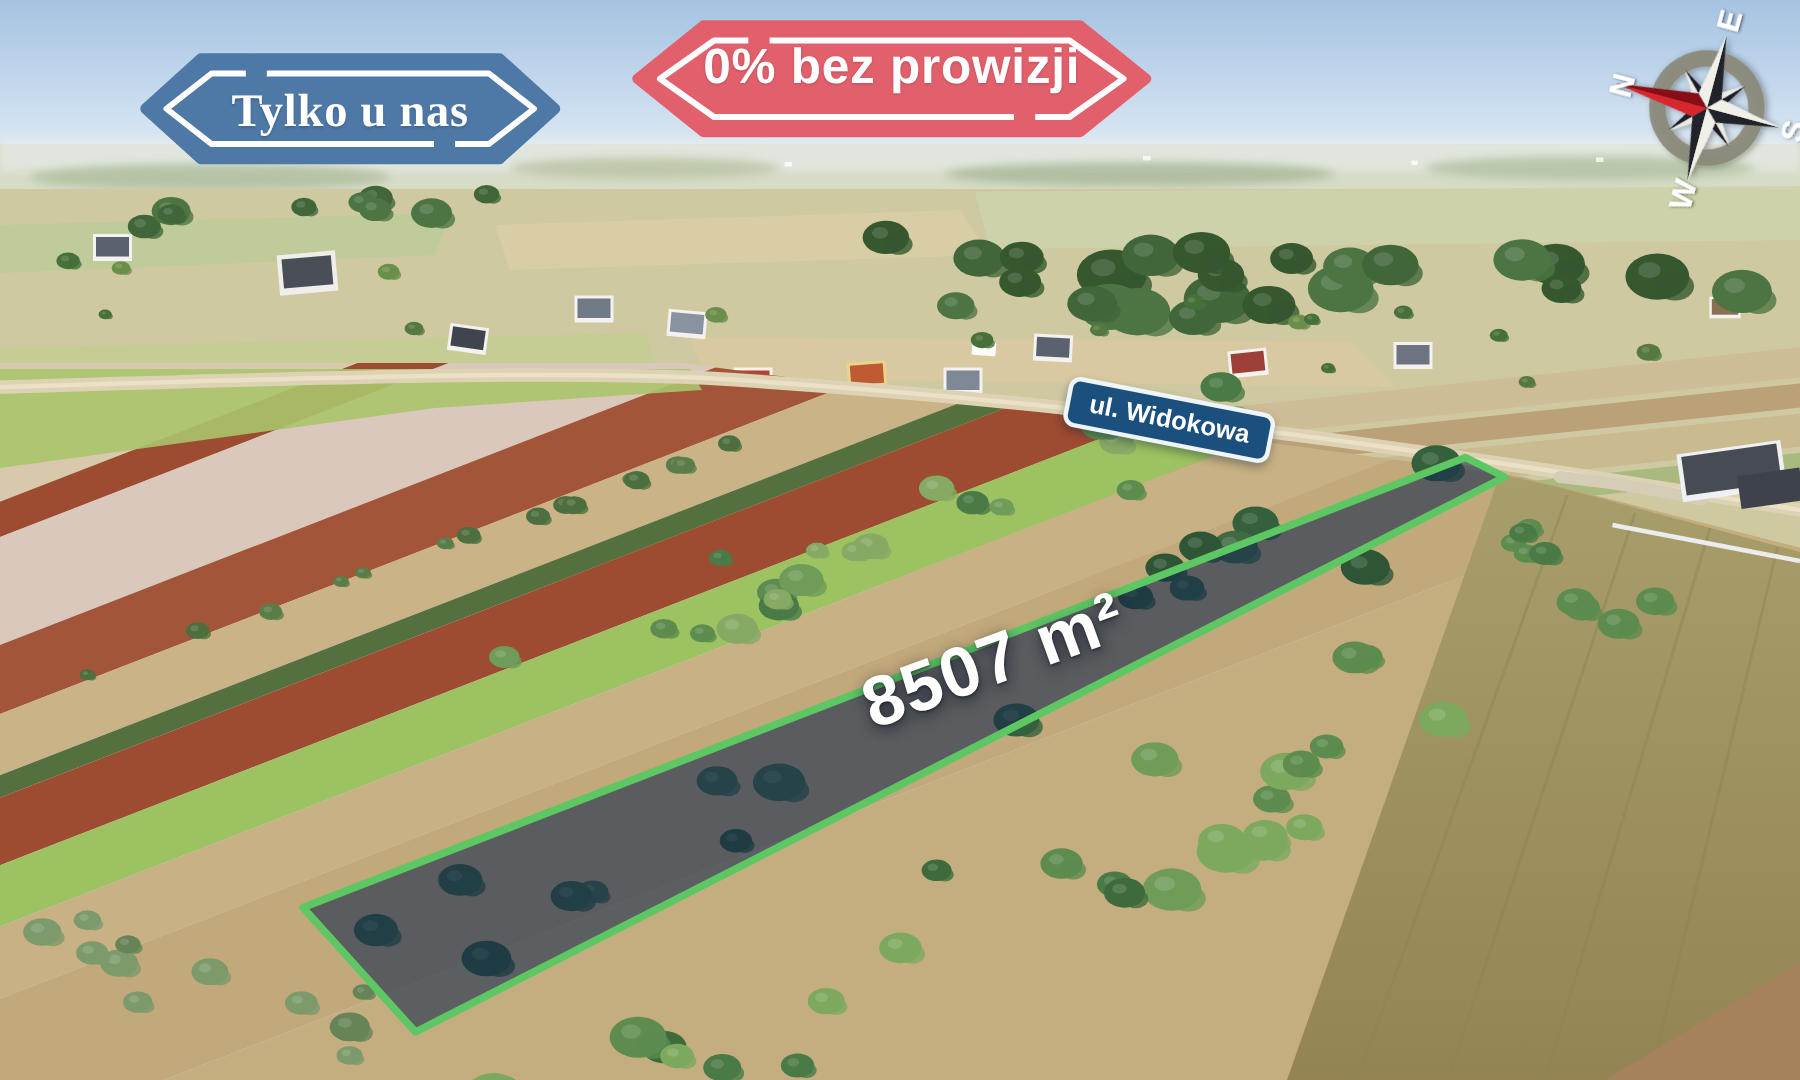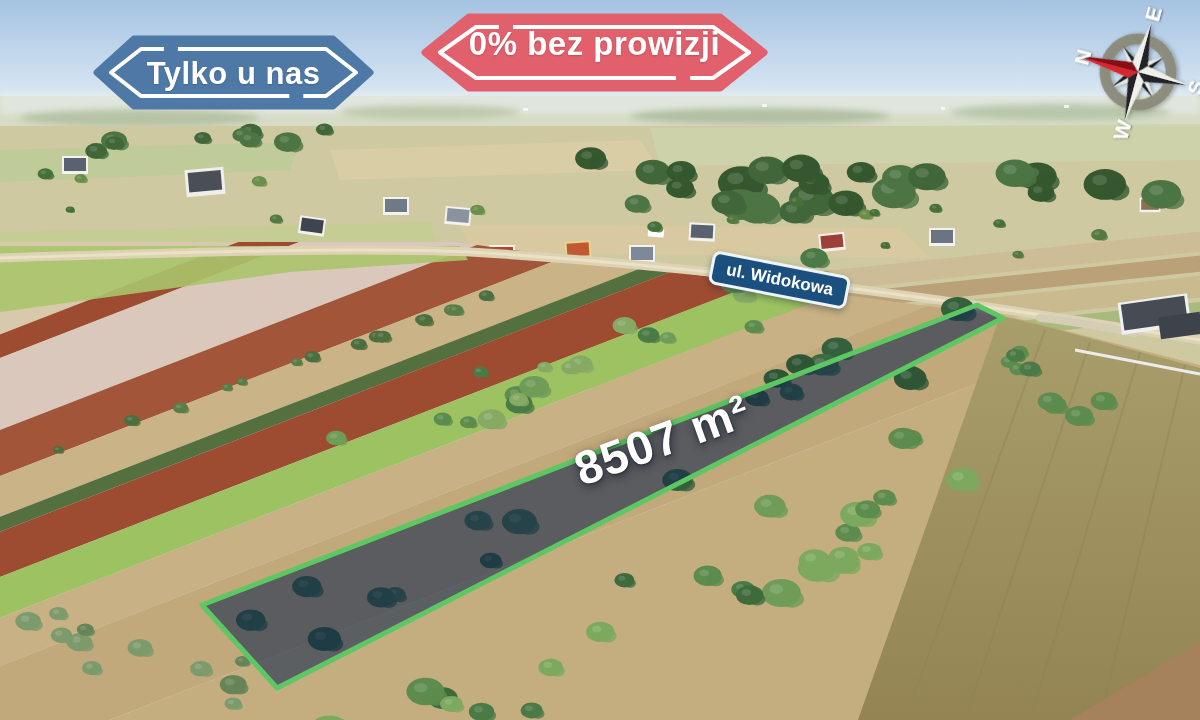--- a/index.html
+++ b/index.html
@@ -5,21 +5,21 @@
   html,body{margin:0;padding:0;background:#222;}
   .scene{position:relative;width:1200px;height:720px;overflow:hidden;
          font-family:"Liberation Sans",sans-serif;background:#cfe0ee;}
   .scene svg.bg{position:absolute;inset:0;display:block;}
 
   
   .badge{position:absolute;}
   .badge svg{position:absolute;inset:0;}
   .badge .badge-label{position:absolute;inset:0;display:flex;align-items:center;justify-content:center;
         color:#fff;font-weight:bold;letter-spacing:.5px;text-shadow:0 1px 2px rgba(0,0,0,.18);}
-  .badge-blue{left:93px;top:35px;width:281px;height:77px;}
+  .badge-blue{left:93px;top:35px;width:281px;height:77px;font-family:Liberation Serif, serif;}
   .badge-blue .badge-label{font-size:31px;}
   .badge-red{left:421px;top:13px;width:347px;height:62px;}
   .badge-red .badge-label{font-size:33px;}
 
   
   .street-sign{position:absolute;left:714px;top:250px;transform:rotate(11deg);transform-origin:left top;
         background:#1b4f7e;border:3px solid #eef4f8;border-radius:8px;padding:4px 13px;
         color:#fff;font-size:17px;font-weight:bold;white-space:nowrap;
         box-shadow:0 3px 6px rgba(10,30,50,.35);}
 

